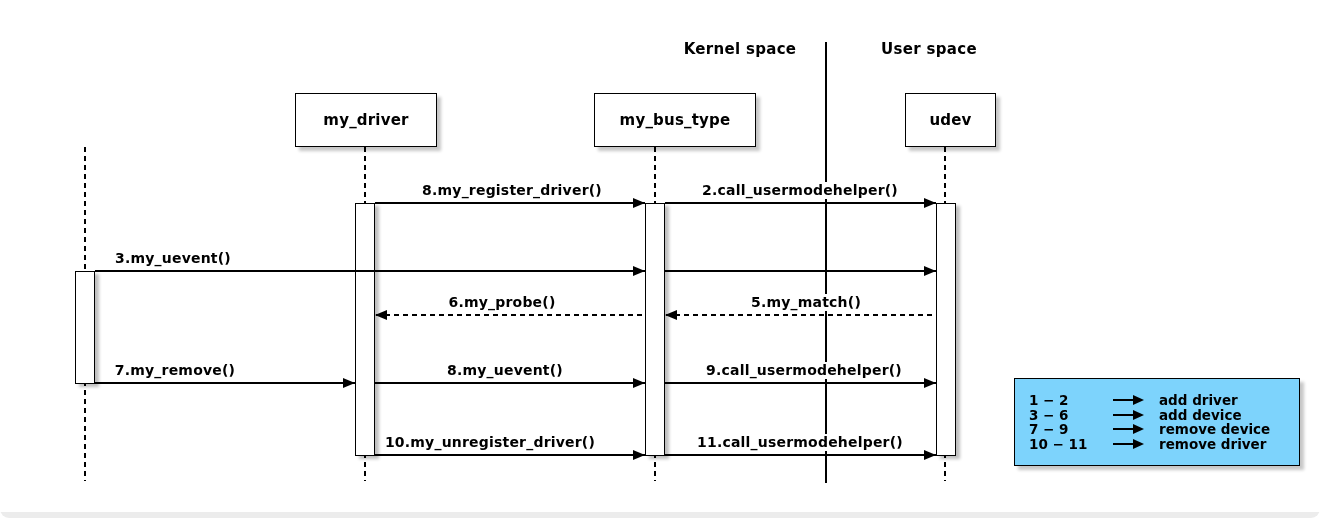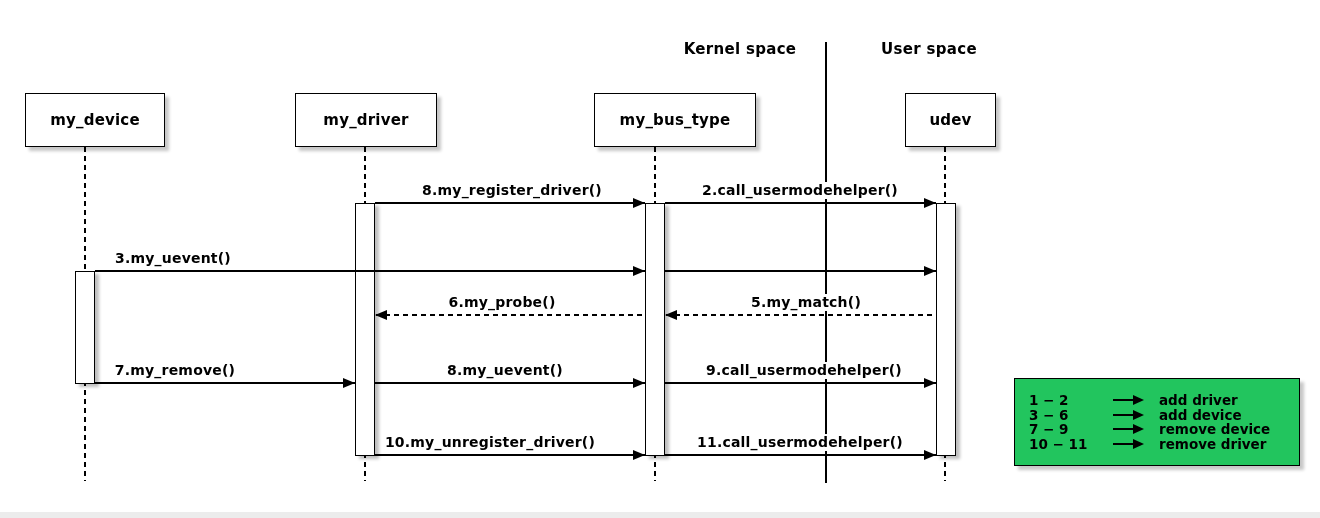--- a/index.html
+++ b/index.html
@@ -1,18 +1,18 @@
 <!DOCTYPE html>
 <html><head>
 <meta charset="utf-8">
 <style>
   html,body{margin:0;padding:0;background:#fff;}
   .stage{
     position:relative;width:1320px;height:518px;background:#ffffff;overflow:hidden;
-    font-family:"DejaVu Sans","Liberation Sans",sans-serif;color:#000;
+    font-family:"DejaVu Sans","Liberation Sans",sans-serif;color:#000;border-radius:9px;
   }
   
   .pbox{
     position:absolute;top:93px;height:54px;background:#fff;
     border:1.5px solid #000;box-sizing:border-box;
     box-shadow:4px 4px 3px rgba(0,0,0,0.22);
     display:flex;align-items:center;justify-content:center;
     font-size:15px;font-weight:bold;letter-spacing:0.2px;z-index:5;
   }
   
@@ -45,21 +45,21 @@
   .head-r{border-left:12px solid #000;}
   .head-l{border-right:12px solid #000;}
   
   .mlabel{
     position:absolute;transform:translateX(-50%);white-space:nowrap;
     font-size:14px;font-weight:bold;background:#fff;padding:0 3px;line-height:17px;
     z-index:4;letter-spacing:0.2px;
   }
   
   .legend{
-    position:absolute;left:1014px;top:378px;width:286px;height:88px;background:#22c55e;
+    position:absolute;left:1014px;top:378px;width:286px;height:88px;background:#7dd3fc;
     border:1.5px solid #000;box-sizing:border-box;
     box-shadow:4px 4px 3px rgba(0,0,0,0.22);z-index:5;
     display:flex;flex-direction:column;justify-content:center;padding:0 0 0 14px;
   }
   .legend-row{display:flex;align-items:center;height:14.5px;font-size:13.5px;font-weight:bold;}
   .legend-range{width:84px;white-space:nowrap;}
   .legend-arrow{width:46px;display:flex;align-items:center;}
   .legend-label{white-space:nowrap;}
   .bottom-strip{position:absolute;left:0;bottom:0;width:100%;height:6px;background:#ececec;z-index:0;}
 </style>
@@ -75,23 +75,20 @@
   <div class="lifeline" style="left:84px;top:147px;height:334px"></div>
   <div class="lifeline" style="left:364px;top:147px;height:334px"></div>
   <div class="lifeline" style="left:654px;top:147px;height:334px"></div>
   <div class="lifeline" style="left:944px;top:147px;height:334px"></div>
 
   <div class="bar" style="left:75px;top:271px;height:113px"></div>
   <div class="bar" style="left:355px;top:203px;height:253px"></div>
   <div class="bar" style="left:645px;top:203px;height:253px"></div>
   <div class="bar" style="left:936px;top:203px;height:253px"></div>
 
-  <div class="pbox" style="left:25px;width:140px">
-    <span>my_device</span>
-  </div>
   <div class="pbox" style="left:295px;width:142px">
     <span>my_driver</span>
   </div>
   <div class="pbox" style="left:594px;width:162px">
     <span>my_bus_type</span>
   </div>
   <div class="pbox" style="left:905px;width:91px">
     <span>udev</span>
   </div>
 

